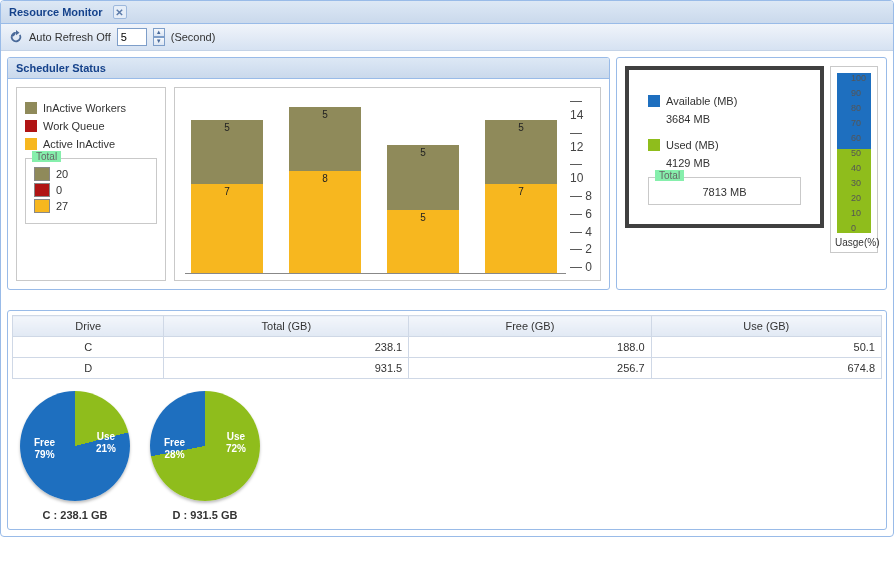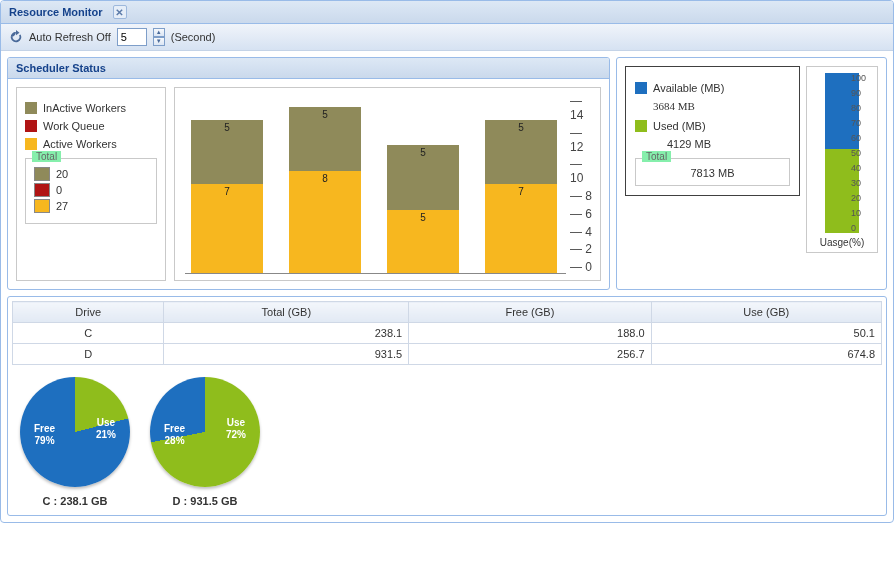--- a/index.html
+++ b/index.html
@@ -30,21 +30,21 @@
     padding: 4px 8px;
     display:flex;
     align-items:center;
     gap:6px;
     color:#333;
   }
   .refresh-icon { display:inline-block; width:14px; height:14px; }
   .spin { border:1px solid #7e9ec9; background:#fff; width:30px; height:18px; font-size:11px; padding:1px 3px; }
   .spin-btns { display:flex; flex-direction:column; }
   .spin-btns div { width:12px; height:9px; border:1px solid #7e9ec9; background:linear-gradient(#f7f9fc,#dce6f4); font-size:6px; line-height:6px; text-align:center; color:#4a6a9a; cursor:pointer;}
-  .body-area { padding:6px; display:flex; flex-direction:column; gap:6px; }
+  .body-area { padding:6px; display:flex; flex-direction:column; gap:20px; }
   .row1 { display:flex; gap:6px; }
   .panel {
     border:1px solid #99bbe8;
     border-radius:3px;
     overflow:hidden;
     background:#fff;
   }
   .panel-header {
     background:linear-gradient(#dde8f5,#cad9ec);
     border-bottom:1px solid #99bbe8;
@@ -69,22 +69,22 @@
   .tot-sw { width:16px; height:14px; border:1px solid #888; }
   .chart-box { flex:1; border:1px solid #c9c9c9; padding:6px 6px 6px 10px; position:relative; }
   .bars-area { display:flex; align-items:flex-end; height:180px; gap:26px; padding-left:6px; margin-right:30px;}
   .bar-stack { width:72px; position:relative; }
   .bar-seg { width:100%; position:relative; text-align:center; }
   .bar-seg span { position:absolute; top:2px; left:0; right:0; font-size:10px; color:#222; }
   .y-axis { position:absolute; right:4px; top:6px; bottom:6px; width:26px; display:flex; flex-direction:column; justify-content:space-between; text-align:left; font-size:12px; color:#444;}
   .baseline { position:absolute; left:10px; right:34px; bottom:6px; border-top:1px solid #888; }
   .memory-panel { width:271px; }
   .memory-body { display:flex; gap:6px; padding:8px; align-items:flex-start; }
-  .mem-legend { border:1px solid #404040; padding:9px; flex:1;}
-  .mem-bar-wrap { border:1px solid #c9c9c9; padding:6px 4px 4px; width:72px; text-align:center;}
+  .mem-legend { border:4px solid #404040; padding:19px; flex:1;}
+  .mem-bar-wrap { border:1px solid #c9c9c9; padding:6px 4px 4px; width:48px; text-align:center;}
   .mem-bar-outer { position:relative; height:160px; display:flex; align-items:flex-end; justify-content:center; }
   .mem-bar { width:34px; height:100%; display:flex; flex-direction:column-reverse; }
   .mem-grad { position:absolute; right:2px; top:0; bottom:0; width:20px; font-size:9px; color:#555; display:flex; flex-direction:column; justify-content:space-between; text-align:left;}
   .mem-caption { margin-top:4px; font-size:10px; }
   .disk-panel { }
   .disk-body { padding:4px; }
   table.disk { width:100%; border-collapse:collapse; }
   table.disk th, table.disk td { border:1px solid #cfd8e6; padding:4px 6px; font-size:11px;text-align:center; }
   table.disk th { background:linear-gradient(#f3f6fb,#e1e9f4); color:#333; font-weight:normal;}
   table.disk td.num { text-align:right; }
@@ -131,21 +131,21 @@
             <div class="leg-item">
                 <span class="leg-sw" style="background:#8f8a5a"></span>
                 <span>InActive Workers</span>
               </div>
             <div class="leg-item">
                 <span class="leg-sw" style="background:#b01414"></span>
                 <span>Work Queue</span>
               </div>
             <div class="leg-item">
                 <span class="leg-sw" style="background:#f7b71f"></span>
-                <span>Active Workers</span>
+                <span>Active InActive</span>
               </div>
             <div class="totals-frame">
               <span class="frame-title">Total</span>
               <div class="tot-row">
                   <span class="tot-sw" style="background:#8f8a5a"></span>
                   <span>20</span>
                 </div>
               <div class="tot-row">
                   <span class="tot-sw" style="background:#b01414"></span>
                   <span>0</span>
@@ -206,26 +206,26 @@
         </div>
       </div>
 
       <div class="panel memory-panel">
         <div class="memory-body">
           <div class="mem-legend">
             <div class="leg-item">
                 <span class="leg-sw" style="background:#1e6fbf"></span>
                 <span>Available (MB)</span>
               </div>
-            <div style="margin-left:18px;margin-bottom:8px;font-family:Liberation Serif, serif;">3684 MB</div>
+            <div style="margin-left:18px;margin-bottom:14px;">3684 MB</div>
             <div class="leg-item">
                 <span class="leg-sw" style="background:#8fbd1c"></span>
                 <span>Used (MB)</span>
               </div>
-            <div style="margin-left:32px;">4129 MB</div>
+            <div style="margin-left:18px;">4129 MB</div>
             <div class="mem-total-frame">
               <span class="frame-title">Total</span>
               <span>7813 MB</span>
             </div>
           </div>
           <div class="mem-bar-wrap">
             <div class="mem-bar-outer">
               <div class="mem-bar" id="mem-bar">
                   <div style="height: 52.8%; background: rgb(143, 189, 28);"></div>
                   <div style="height: 47.2%; background: rgb(30, 111, 191);"></div>

